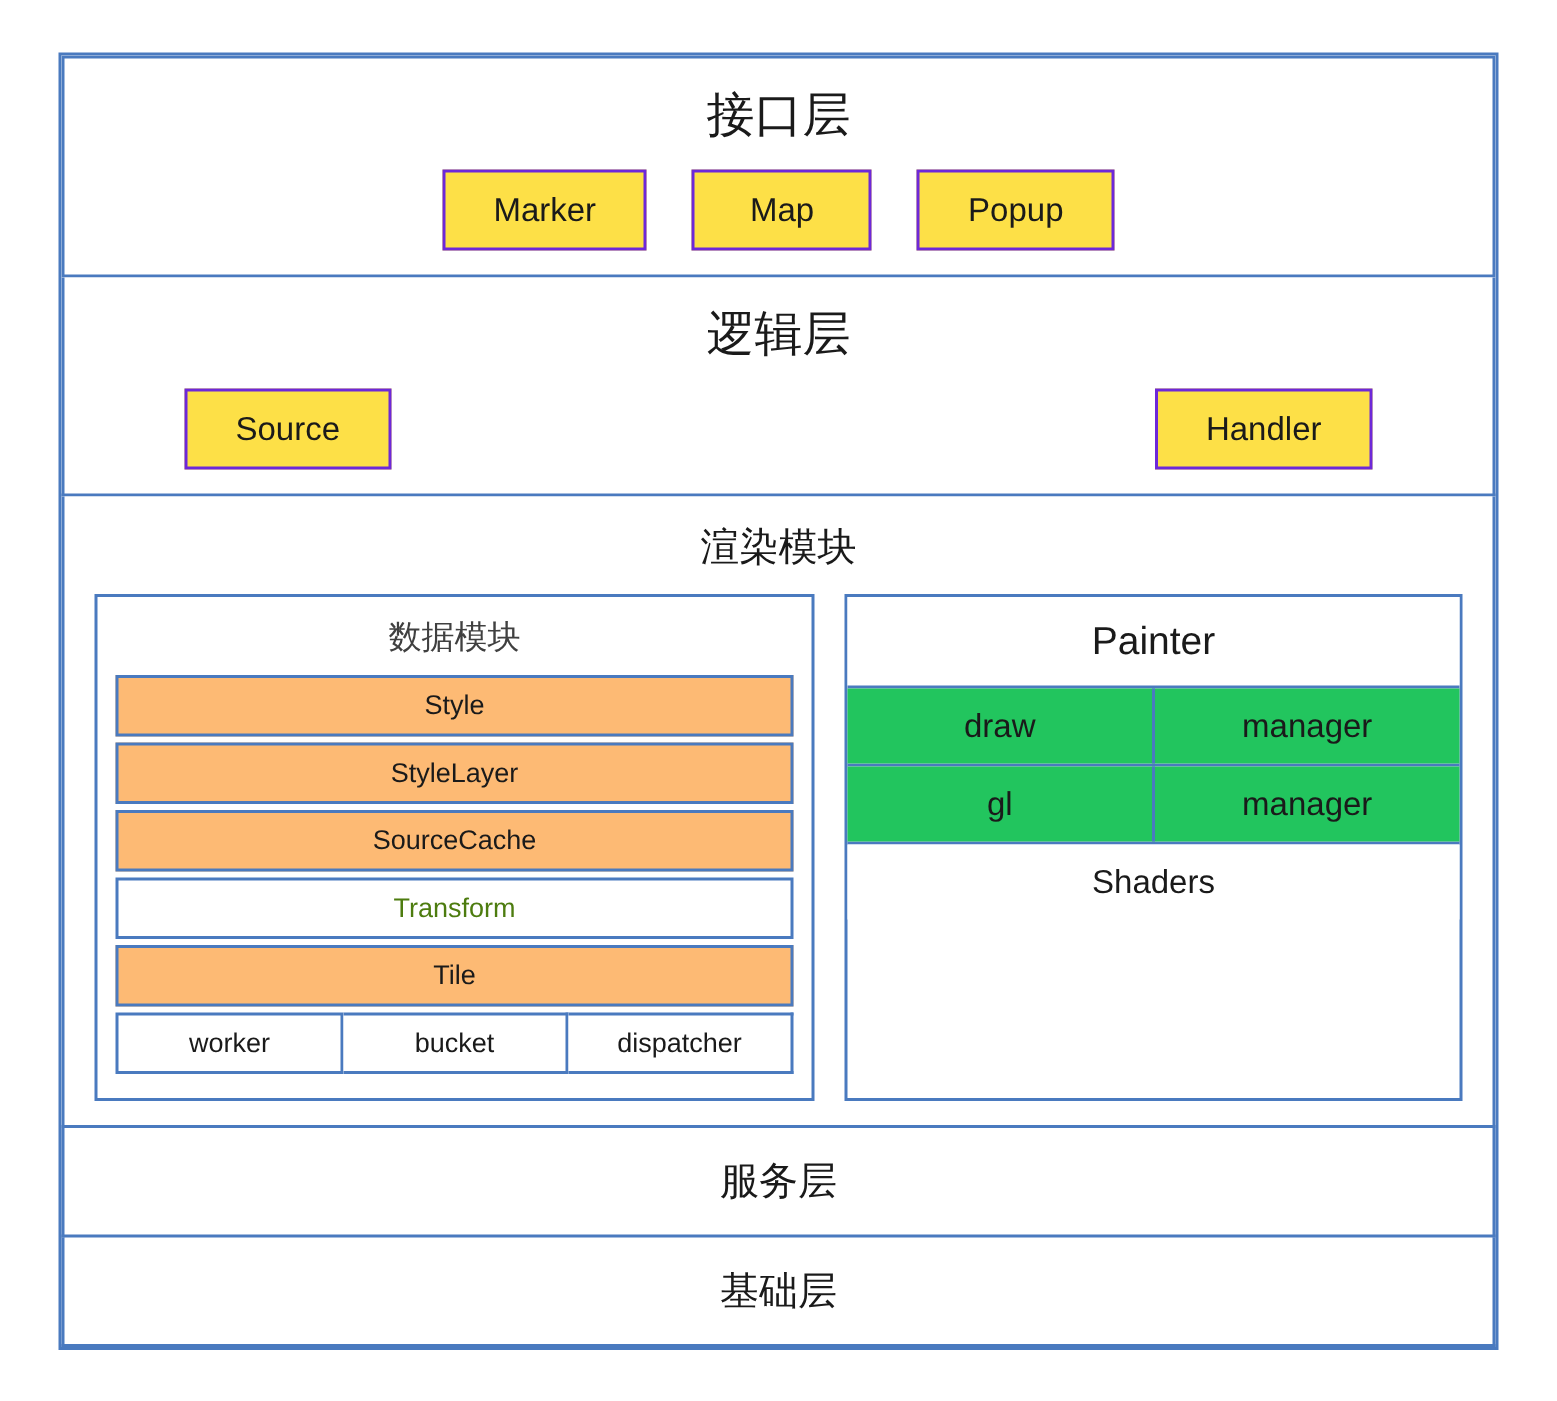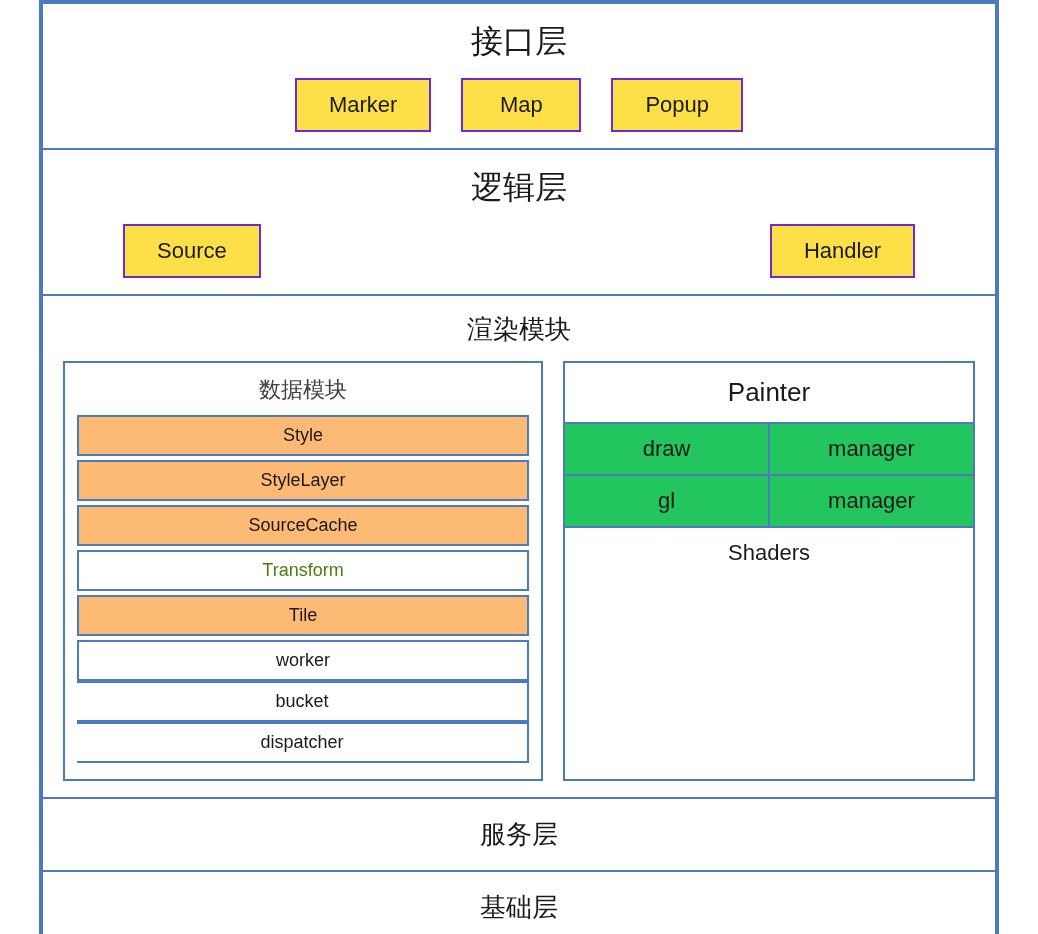--- a/index.html
+++ b/index.html
@@ -114,21 +114,21 @@
       background: #ffffff;
       flex: 1;
     }
 
     .data-row-split .cell + .cell {
       border-left: none;
     }
 
     .data-row-three {
       display: flex;
-      flex-direction: column;
+      flex-direction: row;
       margin-bottom: 4px;
       border-radius: 13px;
     }
 
     .data-row-three .cell {
       border: 2px solid #4a7abf;
       padding: 8px;
       font-size: 18px;
       color: #1a1a1a;
       text-align: center;

